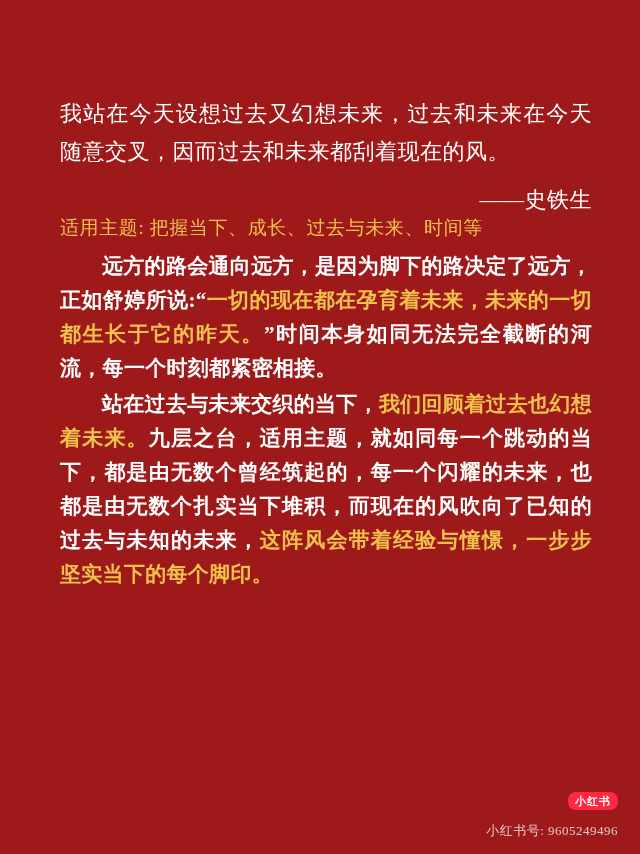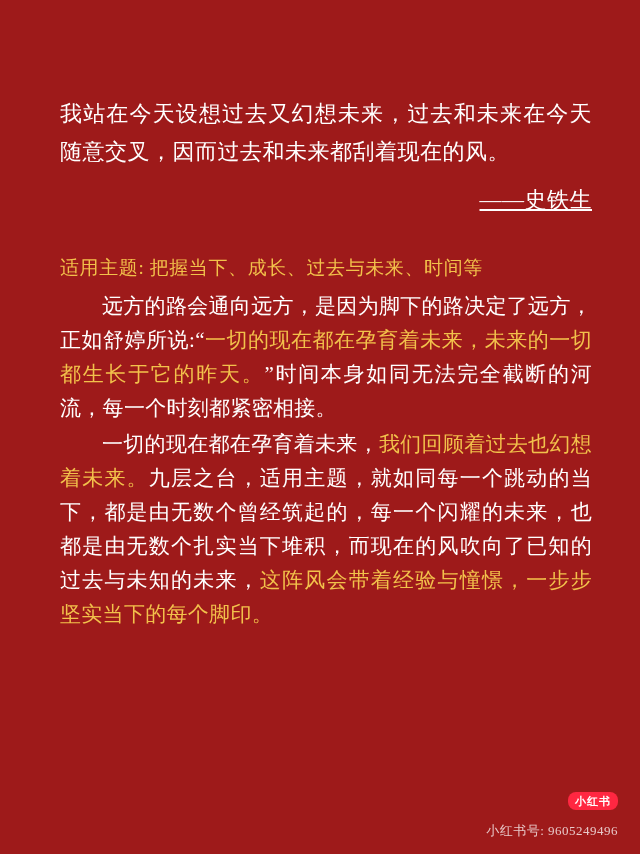--- a/index.html
+++ b/index.html
@@ -32,45 +32,44 @@
     line-height: 1.72;
     letter-spacing: 0.5px;
     text-align: justify;
   }
   .attribution {
     color: #ffffff;
     font-size: 22px;
     text-align: right;
     margin-top: 14px;
     letter-spacing: 0.5px;
-    text-decoration: underline;
   }
   .topic {
     color: #f2c14b;
     font-size: 19px;
-    margin-top: 40px;
     letter-spacing: 0.6px;
   }
   .example-label {
     color: #ffffff;
     font-size: 21px;
     margin-top: 30px;
     letter-spacing: 0.5px;
   }
   .body-text {
     color: #ffffff;
     font-size: 21px;
     line-height: 1.62;
     margin-top: 8px;
     text-align: justify;
     letter-spacing: 0.3px;
   }
   .para {
     margin: 0;
     text-indent: 2em;
+    font-weight: bold;
   }
   .para + .para {
     margin-top: 2px;
   }
   .hl {
     color: #f2c14b;
   }
   .footer {
     position: absolute;
     left: 0;
@@ -113,21 +112,21 @@
     <div class="attribution">——史铁生</div>
 
     <div class="topic">适用主题: 把握当下、成长、过去与未来、时间等</div>
 
 
     <div class="body-text">
       <p class="para">
         <span>远方的路会通向远方，是因为脚下的路决定了远方，正如舒婷所说:“</span><span class="hl">一切的现在都在孕育着未来，未来的一切都生长于它的昨天。</span><span>”时间本身如同无法完全截断的河流，每一个时刻都紧密相接。</span>
       </p>
       <p class="para">
-        <span>一切的现在都在孕育着未来，</span><span class="hl">我们回顾着过去也幻想着未来。</span><span>九层之台，适用主题，就如同每一个跳动的当下，都是由无数个曾经筑起的，每一个闪耀的未来，也都是由无数个扎实当下堆积，而现在的风吹向了已知的过去与未知的未来，</span><span class="hl">这阵风会带着经验与憧憬，一步步坚实当下的每个脚印。</span>
+        <span>站在过去与未来交织的当下，</span><span class="hl">我们回顾着过去也幻想着未来。</span><span>九层之台，适用主题，就如同每一个跳动的当下，都是由无数个曾经筑起的，每一个闪耀的未来，也都是由无数个扎实当下堆积，而现在的风吹向了已知的过去与未知的未来，</span><span class="hl">这阵风会带着经验与憧憬，一步步坚实当下的每个脚印。</span>
       </p>
     </div>
 
   </div>
 
   <div class="footer">
     <div class="xhs-badge">小红书</div>
     <div class="footer-id">小红书号: 9605249496</div>
   </div>
 </div>

